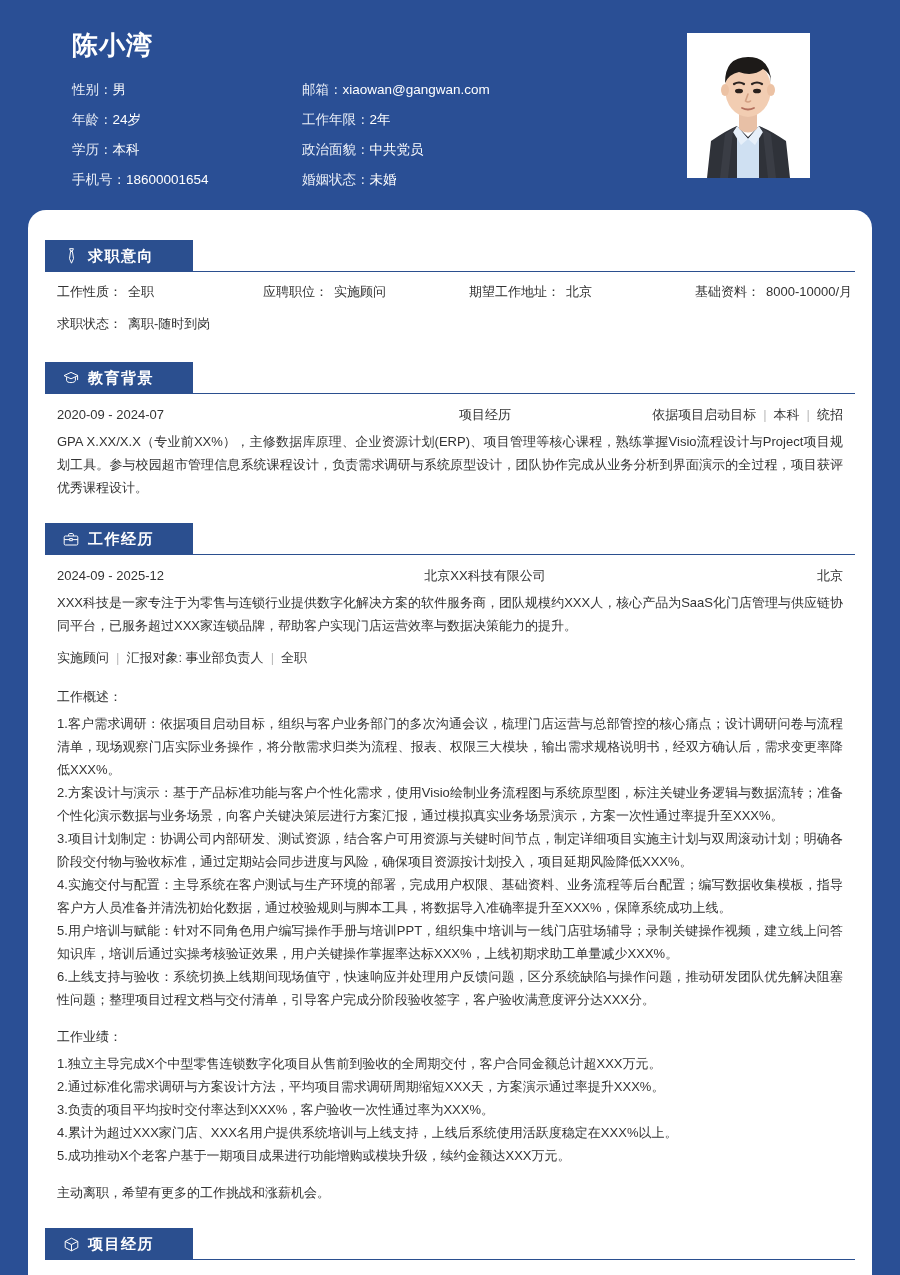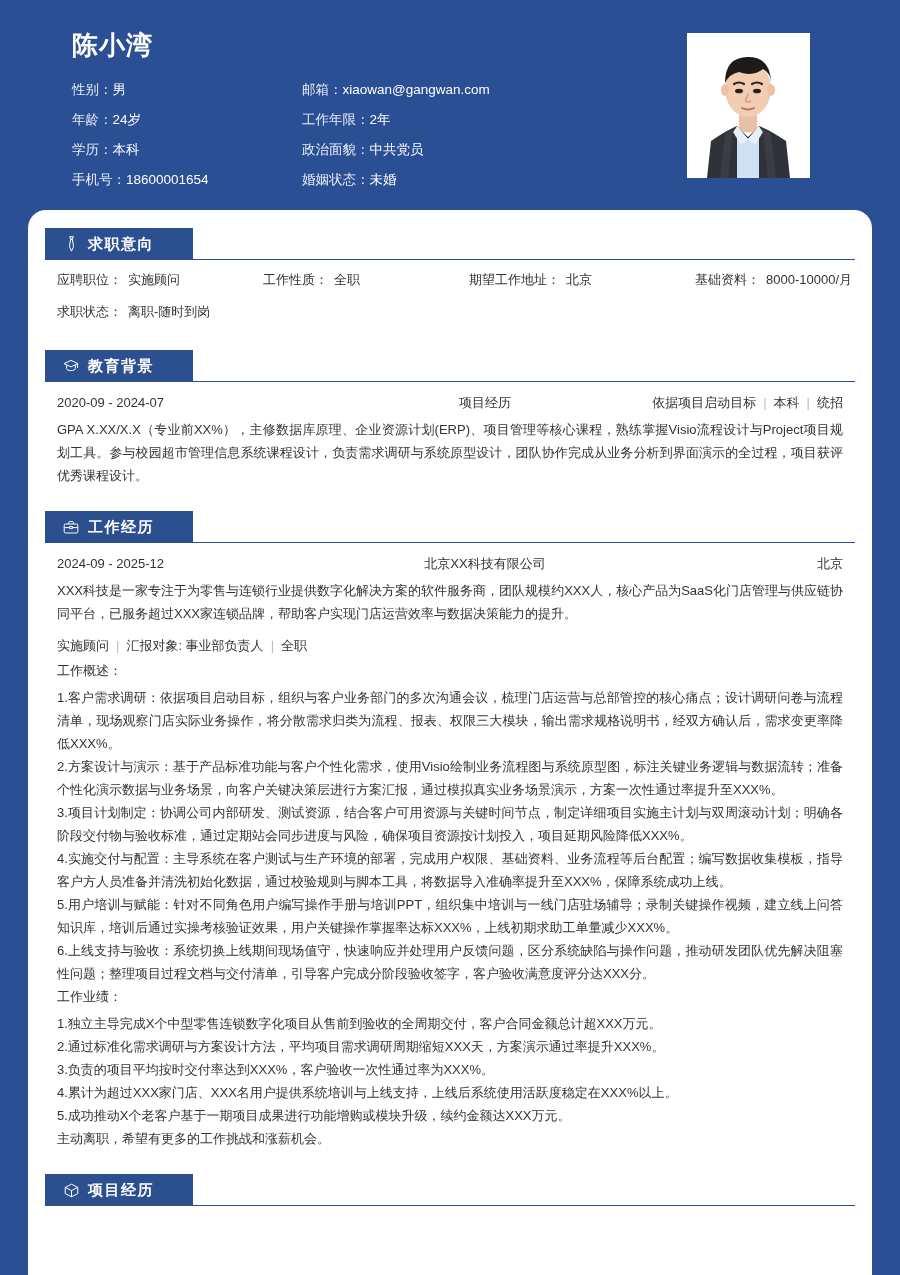--- a/index.html
+++ b/index.html
@@ -56,21 +56,21 @@
   .photo svg { display: block; }
 
   
   .card {
     position: absolute;
     left: 28px;
     top: 210px;
     width: 844px;
     background: #ffffff;
     border-radius: 18px 18px 0 0;
-    padding: 18px 17px 0 17px;
+    padding: 30px 17px 0 17px;
     min-height: 1065px;
   }
 
   
   .sec {
     position: relative;
     height: 32px;
     margin-bottom: 4px;
   }
   .sec .bar {
@@ -154,20 +154,21 @@
     margin-top: 8px;
   }
   .tagline .sep {
     color: #bbb;
     margin: 0 7px;
   }
   .block {
     font-size: 13px;
     line-height: 23px;
     color: #333;
+    margin-top: 14px;
     white-space: pre-wrap;
     text-align: justify;
   }
   .block.tight { margin-top: 4px; }
 </style>
 </head>
 <body>
 
 <div class="header">
   <div class="name">陈小湾</div>
@@ -247,24 +248,24 @@
         </svg>
       </span>
       <span class="stitle">求职意向</span>
     </div>
     <div class="rule"></div>
   </div>
 
   <div class="sec-body">
     <div class="intent-row">
       <div class="intent-cell">
+        <span class="k">工作性质：</span><span class="v">全职</span>
+      </div>
+      <div class="intent-cell">
         <span class="k">应聘职位：</span><span class="v">实施顾问</span>
-      </div>
-      <div class="intent-cell">
-        <span class="k">工作性质：</span><span class="v">全职</span>
       </div>
       <div class="intent-cell">
         <span class="k">期望工作地址：</span><span class="v">北京</span>
       </div>
       <div class="intent-cell">
         <span class="k">基础资料：</span><span class="v">8000-10000/月</span>
       </div>
     </div>
     <div class="intent-row">
       <div class="intent-cell">

